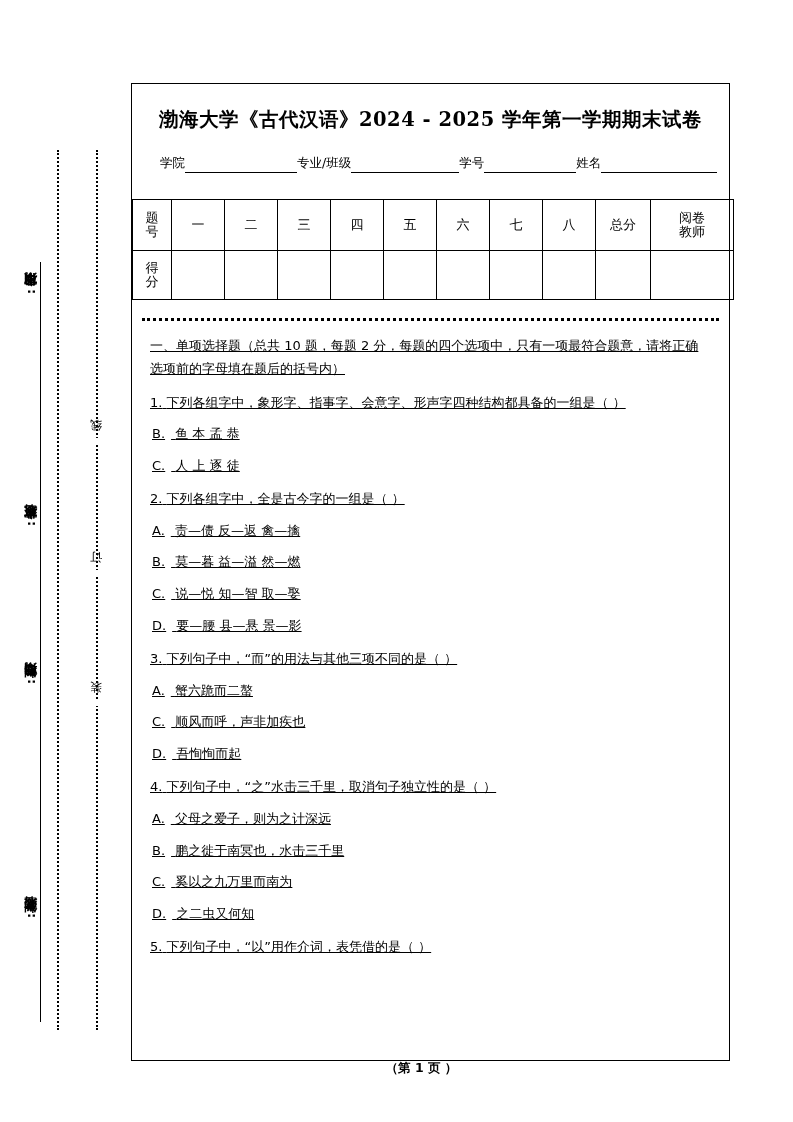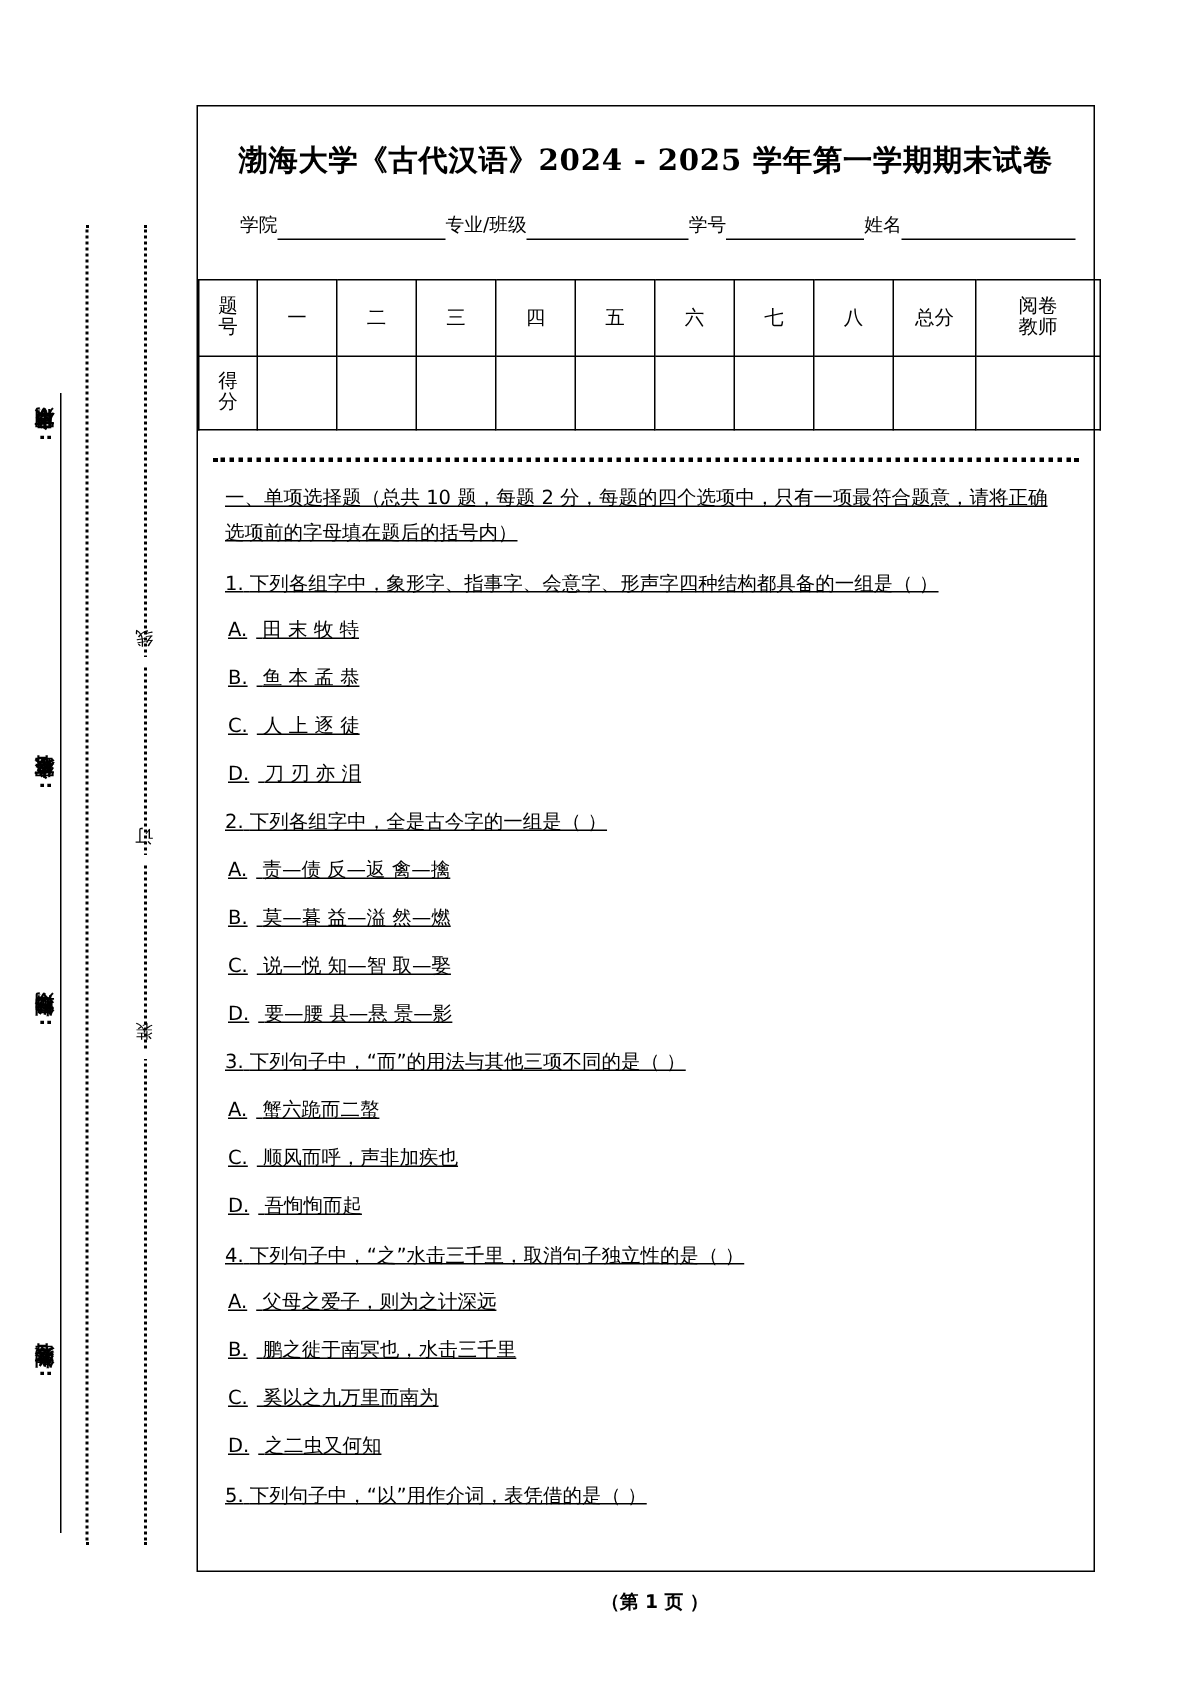--- a/index.html
+++ b/index.html
@@ -74,21 +74,21 @@
     font-family: "DejaVu Sans", "Liberation Sans", sans-serif;
   }
   .sc-1 { top: 438px; }
   .sc-2 { top: 570px; }
   .sc-3 { top: 700px; }
 
   
   .sheet {
     position: absolute;
     left: 131px;
-    top: 70px;
+    top: 83px;
     width: 599px;
     height: 978px;
     border: 1.6px solid #000;
     box-sizing: border-box;
     padding: 0;
   }
 
   .title {
     text-align: center;
     font-size: 19.5px;
@@ -167,21 +167,21 @@
   }
   .q-opt {
     line-height: 1.6;
     margin-top: 11px;
     padding-left: 2px;
   }
   .opt-letter { margin-right: 6px; }
 
   .footer {
     position: absolute;
-    left: 137px;
+    left: 122px;
     top: 1060px;
     width: 599px;
     text-align: center;
     font-size: 12.5px;
     font-weight: bold;
     font-family: "DejaVu Sans", "Liberation Sans", sans-serif;
   }
 </style>
 </head>
 <body>
@@ -268,35 +268,27 @@
 
   <div class="questions">
 
     <div class="section-head">一、单项选择题（总共 10 题，每题 2 分，每题的四个选项中，只有一项最符合题意，请将正确选项前的字母填在题后的括号内）</div>
 
     <div class="q-stem">
       <span>1.</span>
       <span>下列各组字中，象形字、指事字、会意字、形声字四种结构都具备的一组是（  ）</span>
     </div>
     <div class="q-opt">
-      <span class="opt-letter">A.</span>
-      <span>田  末  牧  特</span>
-    </div>
-    <div class="q-opt">
       <span class="opt-letter">B.</span>
       <span>鱼  本  孟  恭</span>
     </div>
     <div class="q-opt">
       <span class="opt-letter">C.</span>
       <span>人  上  逐  徒</span>
     </div>
-    <div class="q-opt">
-      <span class="opt-letter">D.</span>
-      <span>刀  刃  亦  泪</span>
-    </div>
 
     <div class="q-stem">
       <span>2.</span>
       <span>下列各组字中，全是古今字的一组是（  ）</span>
     </div>
     <div class="q-opt">
       <span class="opt-letter">A.</span>
       <span>责—债  反—返  禽—擒</span>
     </div>
     <div class="q-opt">

